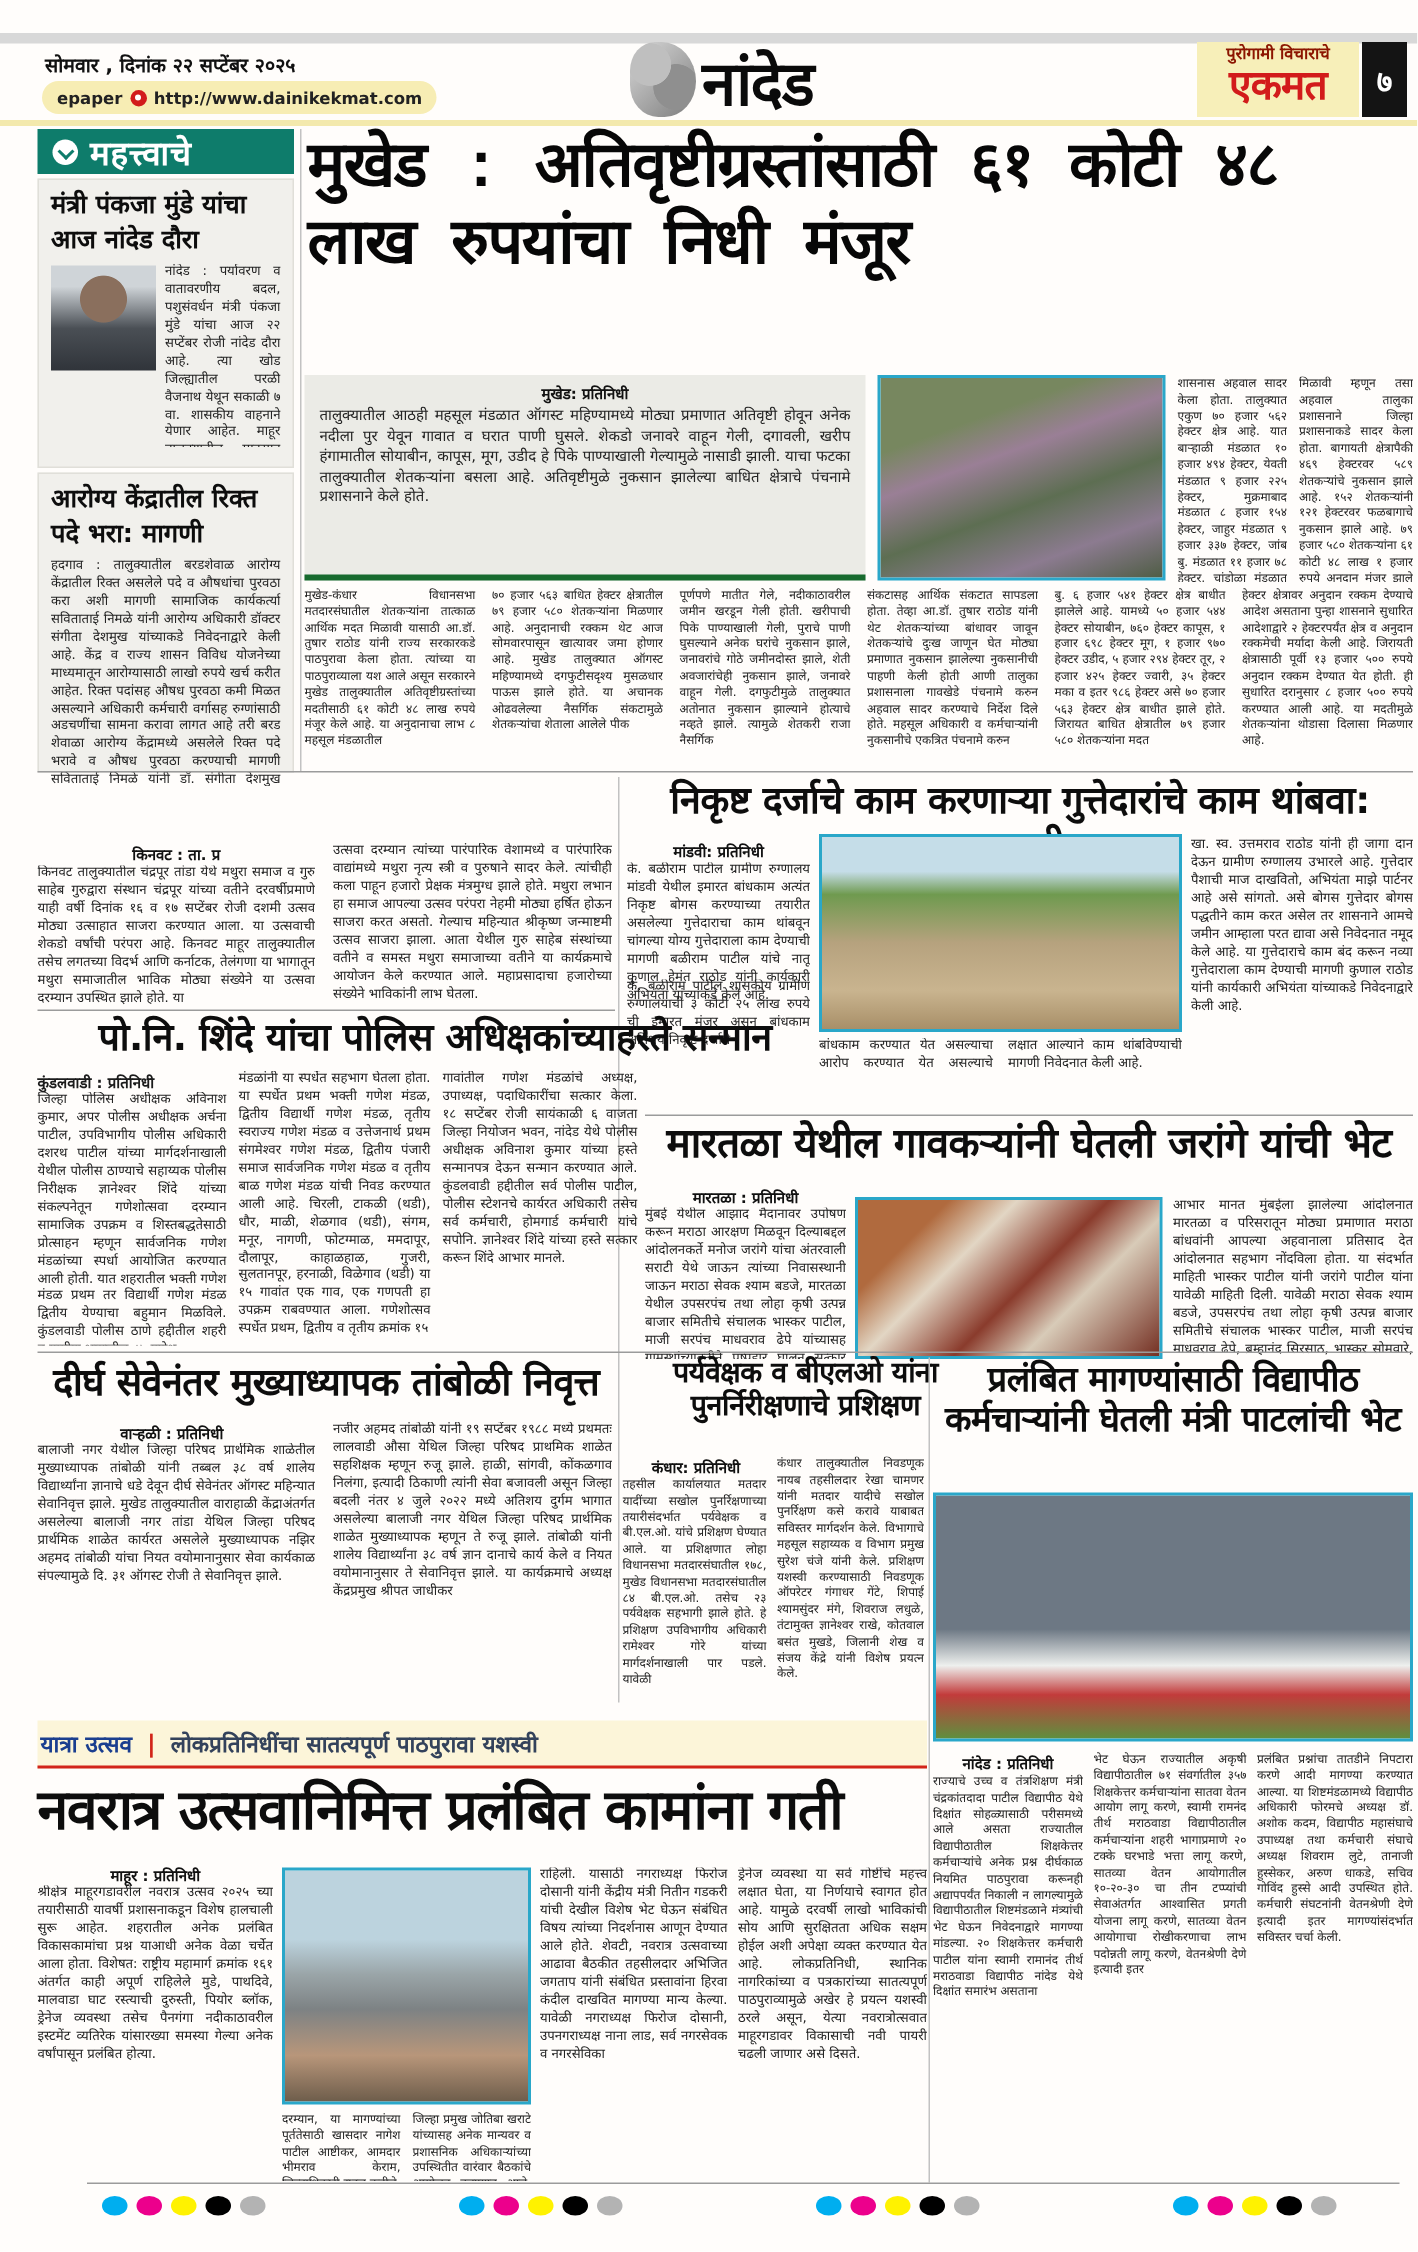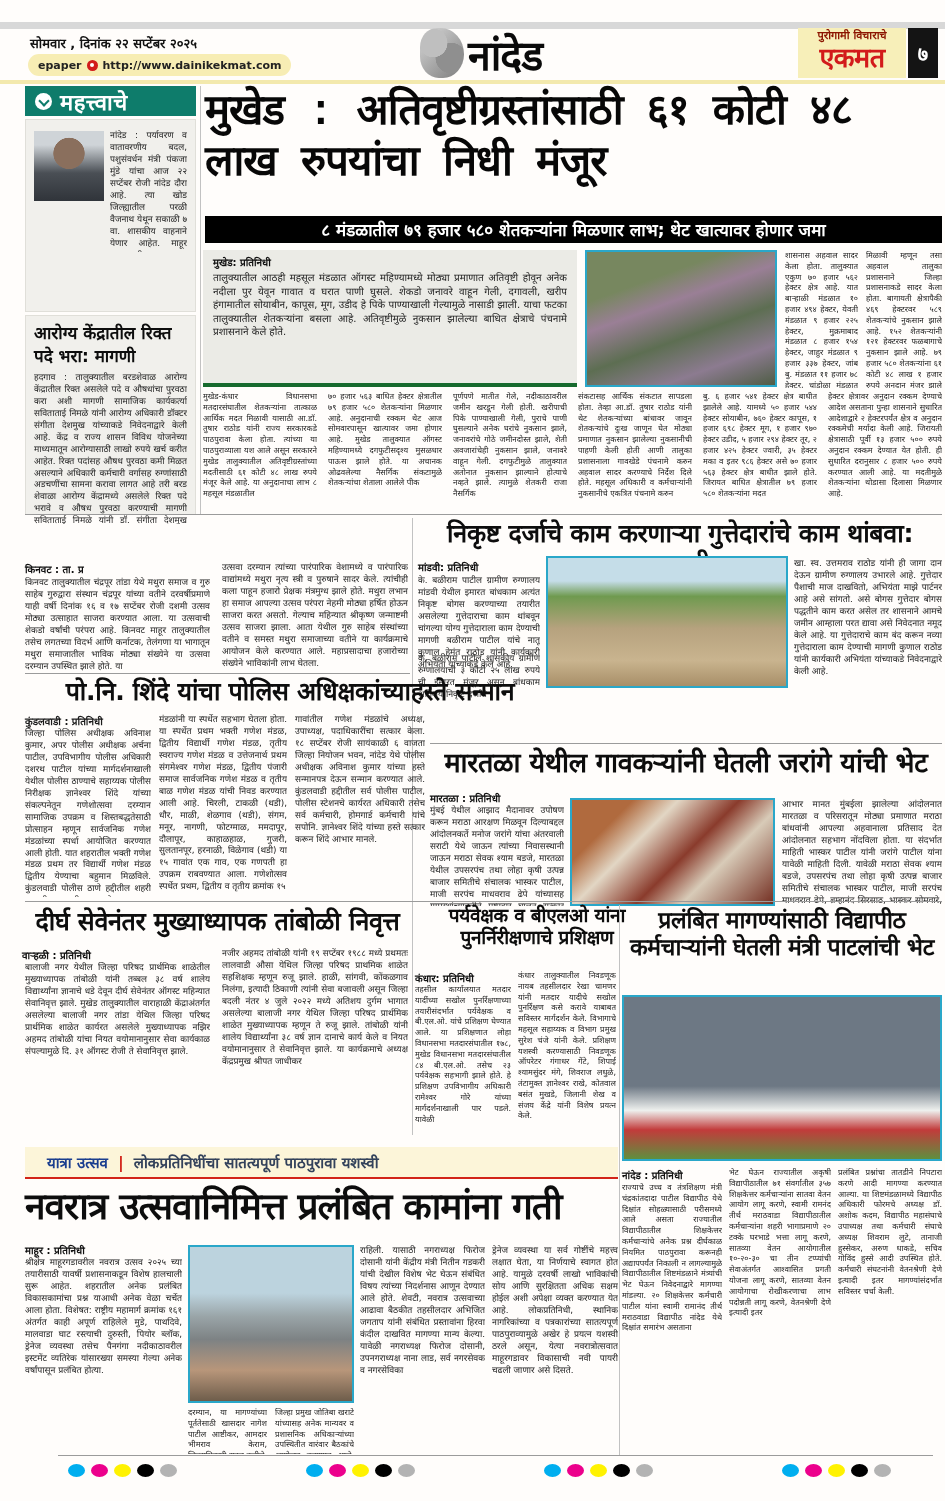--- a/index.html
+++ b/index.html
@@ -1,21 +1,21 @@
 <!DOCTYPE html>
 <html><head>
 <meta charset="utf-8">
 <style>
   html,body{margin:0;padding:0;background:#ffffff;}
   .page{position:relative;width:945px;height:1501px;background:#fffdfb;overflow:hidden;
         font-family:"DejaVu Sans",sans-serif;color:#1b1b1b;}
   .abs{position:absolute;}
   .bd{font-size:8.8px;line-height:1.36;text-align:justify;color:#232323;overflow:hidden;}
   .bd-sm{font-size:8px;line-height:1.35;text-align:justify;color:#232323;overflow:hidden;}
-  .by{font-weight:bold;font-size:10px;color:#111;}
+  .by{font-weight:bold;font-size:10px;text-align:center;color:#111;}
   .hl{font-weight:bold;color:#0d0d0d;text-align:center;line-height:1.18;letter-spacing:-0.3px;}
   .rule-h{background:#9b9b9b;height:1px;}
   .rule-v{background:#c2c2c2;width:1px;}
   .photo{border:2px solid #2aa7c9;box-sizing:border-box;}
   
   .topbar{background:#d8d8d8;}
   .datetxt{font-size:13px;font-weight:bold;color:#111;}
   .epaper-pill{background:#f7edb4;border-radius:11px;display:flex;align-items:center;gap:5px;
                padding:0 10px;height:22px;font-size:11px;font-weight:bold;color:#222;}
   .epaper-dot{width:11px;height:11px;border-radius:50%;background:#d21b1b;display:inline-block;position:relative;}
@@ -40,21 +40,21 @@
   .sb-card{background:#f1f0ec;border:1px solid #e0dfd9;box-sizing:border-box;padding:6px 8px;}
   .sb-hl{font-size:17px;font-weight:bold;line-height:1.35;color:#0d0d0d;}
   .portrait{float:left;width:72px;height:72px;margin:2px 6px 2px 0;
       background:radial-gradient(circle at 50% 32%,#8a6f5d 0 26%,transparent 27%),
       linear-gradient(180deg,#cfd4d8 0 20%,#4a4f55 60%,#30343a);}
   
   .lead-hl{font-size:42px;font-weight:800;text-align:left;line-height:1.22;letter-spacing:-1px;color:#070707;font-family:Liberation Mono, monospace;}
   .subhead{background:#000;color:#fff;font-size:17px;font-weight:bold;text-align:center;
            display:flex;align-items:center;justify-content:center;}
   .introbox{background:#ebebe6;border-bottom:4px solid #176a2e;box-sizing:border-box;padding:5px 10px;}
-  .kicker-bar{background:#fcf5d9;border-bottom:2px solid #d22419;display:flex;align-items:center;gap:10px;padding:0 22px;box-sizing:border-box;}
+  .kicker-bar{background:#fcf5d9;border-bottom:2px solid #d22419;display:flex;align-items:center;gap:10px;padding:0 2px;box-sizing:border-box;}
   .kicker{color:#1a3e8f;font-weight:800;font-size:15px;}
   .kicker-sep{color:#d22419;font-weight:800;font-size:16px;}
   .strap{color:#33425b;font-weight:bold;font-size:15px;}
   
   .ph-flood{background:linear-gradient(160deg,#77875f 0 25%,#9a7f96 40%,#5d6e52 60%,#8c7b90 80%,#4f5d45);}
   .ph-dirt{background:linear-gradient(180deg,#c5dde8 0 18%,#6f9a4f 30%,#b6a27e 55%,#c9b48f 80%,#a88f68);}
   .ph-jarange{background:linear-gradient(135deg,#b06a3e 0 20%,#e2d6c4 35%,#8a3b2c 55%,#d8cbb8 70%,#742f22);}
   .ph-minister{background:linear-gradient(180deg,#6d7884 0 55%,#eef0ee 70%,#c23b3b 82%,#5f8f3e);}
   .ph-road{background:linear-gradient(180deg,#bcd3de 0 30%,#9aa5a8 45%,#7d8284 60%,#b8967a 80%,#6e5d4b);}
   .dotsrow span{display:inline-block;width:17px;height:13px;border-radius:50%;margin-right:6px;}
@@ -78,33 +78,33 @@
     <div class="brand-name">एकमत</div>
   </div>
   <div class="abs pagenobox" style="left:908px;top:28px;width:30px;height:50px;">७</div>
   <div class="abs yellowstrip" style="left:0;top:80px;width:945px;height:4px;"></div>
 
   <div class="abs sb-head" style="left:25px;top:86px;width:171px;height:30px;box-sizing:border-box;">
     <span class="sb-chev"></span>
     <span class="sb-head-label">महत्त्वाचे</span>
   </div>
   <div class="abs sb-card" style="left:25px;top:119px;width:171px;height:193px;">
+    <div class="sb-hl">मंत्री पंकजा मुंडे यांचा आज नांदेड दौरा</div>
     <div style="margin-top:4px;">
       <span class="portrait" style="display:block;float:left;width:70px;height:70px;margin:1px 6px 2px 0;"></span>
       <span class="bd" style="display:block;height:122px;">नांदेड : पर्यावरण व वातावरणीय बदल, पशुसंवर्धन मंत्री पंकजा मुंडे यांचा आज २२ सप्टेंबर रोजी नांदेड दौरा आहे. त्या खोड जिल्ह्यातील परळी वैजनाथ येथून सकाळी ७ वा. शासकीय वाहनाने येणार आहेत. माहूर तालुक्यातील माहूरगड येथे ११ वाजता येणार आहेत. श्री रेणुका मातेचे दर्शन घेऊन येथून १२.३० वाजता निघणार आहेत. श्री गुरुगोविंद सिंग जी विमानतळ येथे २.३० वाजता येणार आहेत. खासगी विमानाने त्या विमानतळावरून मुंबईकडे प्रयाण करणार आहेत.</span>
     </div>
   </div>
   <div class="abs sb-card" style="left:25px;top:315px;width:171px;height:200px;">
     <div class="sb-hl">आरोग्य केंद्रातील रिक्त पदे भरा: मागणी</div>
     <div class="bd" style="margin-top:4px;height:152px;">हदगाव : तालुक्यातील बरडशेवाळ आरोग्य केंद्रातील रिक्त असलेले पदे व औषधांचा पुरवठा करा अशी मागणी सामाजिक कार्यकर्त्या सविताताई निमळे यांनी आरोग्य अधिकारी डॉक्टर संगीता देशमुख यांच्याकडे निवेदनाद्वारे केली आहे. केंद्र व राज्य शासन विविध योजनेच्या माध्यमातून आरोग्यासाठी लाखो रुपये खर्च करीत आहेत. रिक्त पदांसह औषध पुरवठा कमी मिळत असल्याने अधिकारी कर्मचारी वर्गासह रुग्णांसाठी अडचणींचा सामना करावा लागत आहे तरी बरड शेवाळा आरोग्य केंद्रामध्ये असलेले रिक्त पदे भरावे व औषध पुरवठा करण्याची मागणी सविताताई निमळे यांनी डॉ. संगीता देशमुख यांच्याकडे केली आहे.</div>
   </div>
   <div class="abs rule-v" style="left:200px;top:86px;height:428px;"></div>
 
   <div class="abs lead-hl" style="left:205px;top:88px;width:737px;height:124px;">मुखेड : अतिवृष्टीग्रस्तांसाठी ६१ कोटी ४८ लाख रुपयांचा निधी मंजूर</div>
-  <div class="abs subhead" style="left:205px;top:216px;width:737px;height:27px;">८ मंडळातील ७९ हजार ५८० शेतकऱ्यांना मिळणार लाभ; थेट खात्यावर होणार जमा</div>
 
   <div class="abs introbox" style="left:203px;top:250px;width:374px;height:137px;">
     <div class="by">मुखेड: प्रतिनिधी</div>
     <div class="bd" style="font-size:10px;height:108px;margin-top:2px;">तालुक्यातील आठही महसूल मंडळात ऑगस्ट महिण्यामध्ये मोठ्या प्रमाणात अतिवृष्टी होवून अनेक नदीला पुर येवून गावात व घरात पाणी घुसले. शेकडो जनावरे वाहून गेली, दगावली, खरीप हंगामातील सोयाबीन, कापूस, मूग, उडीद हे पिके पाण्याखाली गेल्यामुळे नासाडी झाली. याचा फटका तालुक्यातील शेतकऱ्यांना बसला आहे. अतिवृष्टीमुळे नुकसान झालेल्या बाधित क्षेत्राचे पंचनामे प्रशासनाने केले होते.</div>
   </div>
   <div class="abs photo ph-flood" style="left:585px;top:250px;width:192px;height:137px;"></div>
   <div class="abs bd-sm" style="left:785px;top:251px;width:73px;height:137px;">शासनास अहवाल सादर केला होता. तालुक्यात एकुण ७० हजार ५६२ हेक्टर क्षेत्र आहे. यात बाऱ्हाळी मंडळात १० हजार ४९४ हेक्टर, येवती मंडळात ९ हजार २२५ हेक्टर, मुक्रमाबाद मंडळात ८ हजार १५४ हेक्टर, जाहुर मंडळात ९ हजार ३३७ हेक्टर, जांब बु. मंडळात ११ हजार ७८ हेक्टर, चांडोळा मंडळात ६ हजार १६८ हेक्टर, मुखेड मंडळात ९ हजार ७६७ हेक्टर, अंबुलगा</div>
   <div class="abs bd-sm" style="left:866px;top:251px;width:76px;height:137px;">मिळावी म्हणून तसा अहवाल तालुका प्रशासनाने जिल्हा प्रशासनाकडे सादर केला होता. बागायती क्षेत्रापैकी ४६९ हेक्टरवर ५८९ शेतकऱ्यांचे नुकसान झाले आहे. १५२ शेतकऱ्यांनी १२१ हेक्टरवर फळबागाचे नुकसान झाले आहे. ७९ हजार ५८० शेतकऱ्यांना ६१ कोटी ४८ लाख १ हजार रुपये अनुदान मंजूर झाले आहे. ही रक्कम थेट शेतकऱ्यांच्या खात्यात आजपासून जमा होणार आहे. पूर्वी ३</div>
 
   <div class="abs bd-sm" style="left:203px;top:392px;width:114px;height:119px;">मुखेड-कंधार विधानसभा मतदारसंघातील शेतकऱ्यांना तात्काळ आर्थिक मदत मिळावी यासाठी आ.डॉ. तुषार राठोड यांनी राज्य सरकारकडे पाठपुरावा केला होता. त्यांच्या या पाठपुराव्याला यश आले असून सरकारने मुखेड तालुक्यातील अतिवृष्टीग्रस्तांच्या मदतीसाठी ६१ कोटी ४८ लाख रुपये मंजूर केले आहे. या अनुदानाचा लाभ ८ महसूल मंडळातील</div>
@@ -119,20 +119,21 @@
   <div class="abs by" style="left:25px;top:562px;width:185px;">किनवट : ता. प्र</div>
   <div class="abs bd" style="left:25px;top:577px;width:185px;height:95px;">किनवट तालुक्यातील चंद्रपूर तांडा येथे मथुरा समाज व गुरु साहेब गुरुद्वारा संस्थान चंद्रपूर यांच्या वतीने दरवर्षीप्रमाणे याही वर्षी दिनांक १६ व १७ सप्टेंबर रोजी दशमी उत्सव मोठ्या उत्साहात साजरा करण्यात आला. या उत्सवाची शेकडो वर्षांची परंपरा आहे. किनवट माहूर तालुक्यातील तसेच लगतच्या विदर्भ आणि कर्नाटक, तेलंगणा या भागातून मथुरा समाजातील भाविक मोठ्या संख्येने या उत्सवा दरम्यान उपस्थित झाले होते. या</div>
   <div class="abs bd" style="left:222px;top:562px;width:186px;height:110px;">उत्सवा दरम्यान त्यांच्या पारंपारिक वेशामध्ये व पारंपारिक वाद्यांमध्ये मथुरा नृत्य स्त्री व पुरुषाने सादर केले. त्यांचीही कला पाहून हजारो प्रेक्षक मंत्रमुग्ध झाले होते. मथुरा लभान हा समाज आपल्या उत्सव परंपरा नेहमी मोठ्या हर्षित होऊन साजरा करत असतो. गेल्याच महिन्यात श्रीकृष्ण जन्माष्टमी उत्सव साजरा झाला. आता येथील गुरु साहेब संस्थांच्या वतीने व समस्त मथुरा समाजाच्या वतीने या कार्यक्रमाचे आयोजन केले करण्यात आले. महाप्रसादाचा हजारोच्या संख्येने भाविकांनी लाभ घेतला.</div>
   <div class="abs rule-v" style="left:412px;top:518px;height:617px;"></div>
 
   <div class="abs hl" style="left:418px;top:519px;width:524px;font-size:25px;">निकृष्ट दर्जाचे काम करणाऱ्या गुत्तेदारांचे काम थांबवा: मागणी</div>
   <div class="abs by" style="left:418px;top:560px;width:122px;">मांडवी: प्रतिनिधी</div>
   <div class="abs bd" style="left:418px;top:575px;width:122px;height:113px;">के. बळीराम पाटील ग्रामीण रुग्णालय मांडवी येथील इमारत बांधकाम अत्यंत निकृष्ट बोगस करण्याच्या तयारीत असलेल्या गुत्तेदाराचा काम थांबवून चांगल्या योग्य गुत्तेदाराला काम देण्याची मागणी बळीराम पाटील यांचे नातू कुणाल हेमंत राठोड यांनी कार्यकारी अभियंता यांच्याकडे केले आहे.</div>
   <div class="abs photo ph-dirt" style="left:546px;top:556px;width:242px;height:132px;"></div>
   <div class="abs bd" style="left:418px;top:653px;width:122px;height:50px;">के. बळीराम पाटील शासकीय ग्रामीण रुग्णालयाची ३ कोटी २५ लाख रुपये ची इमारत मंजूर असून बांधकाम अतिशय निकृष्ट दर्जाचे</div>
+  <div class="abs bd" style="left:546px;top:692px;width:242px;height:50px;column-count:2;column-gap:10px;">बांधकाम करण्यात येत असल्याचा आरोप करण्यात येत असल्याचे लक्षात आल्याने काम थांबविण्याची मागणी निवेदनात केली आहे.</div>
   <div class="abs bd" style="left:794px;top:558px;width:148px;height:184px;">खा. स्व. उत्तमराव राठोड यांनी ही जागा दान देऊन ग्रामीण रुग्णालय उभारले आहे. गुत्तेदार पैशाची माज दाखवितो, अभियंता माझे पार्टनर आहे असे सांगतो. असे बोगस गुत्तेदार बोगस पद्धतीने काम करत असेल तर शासनाने आमचे जमीन आम्हाला परत द्यावा असे निवेदनात नमूद केले आहे. या गुत्तेदाराचे काम बंद करून नव्या गुत्तेदाराला काम देण्याची मागणी कुणाल राठोड यांनी कार्यकारी अभियंता यांच्याकडे निवेदनाद्वारे केली आहे.</div>
 
   <div class="abs rule-h" style="left:25px;top:673px;width:385px;"></div>
   <div class="abs hl" style="left:25px;top:677px;width:530px;font-size:25px;">पो.नि. शिंदे यांचा पोलिस अधिक्षकांच्याहस्ते सन्मान</div>
   <div class="abs" style="left:25px;top:714px;width:160px;font-weight:bold;font-size:10px;">कुंडलवाडी : प्रतिनिधी</div>
   <div class="abs bd" style="left:25px;top:728px;width:126px;height:169px;">जिल्हा पोलिस अधीक्षक अविनाश कुमार, अपर पोलीस अधीक्षक अर्चना पाटील, उपविभागीय पोलीस अधिकारी दशरथ पाटील यांच्या मार्गदर्शनाखाली येथील पोलीस ठाण्याचे सहाय्यक पोलीस निरीक्षक ज्ञानेश्वर शिंदे यांच्या संकल्पनेतून गणेशोत्सवा दरम्यान सामाजिक उपक्रम व शिस्तबद्धतेसाठी प्रोत्साहन म्हणून सार्वजनिक गणेश मंडळांच्या स्पर्धा आयोजित करण्यात आली होती. यात शहरातील भक्ती गणेश मंडळ प्रथम तर विद्यार्थी गणेश मंडळ द्वितीय येण्याचा बहुमान मिळविले. कुंडलवाडी पोलीस ठाणे हद्दीतील शहरी व ग्रामीण भागातील ८७ गणेश</div>
   <div class="abs bd" style="left:159px;top:714px;width:128px;height:183px;">मंडळांनी या स्पर्धेत सहभाग घेतला होता. या स्पर्धेत प्रथम भक्ती गणेश मंडळ, द्वितीय विद्यार्थी गणेश मंडळ, तृतीय स्वराज्य गणेश मंडळ व उत्तेजनार्थ प्रथम संगमेश्वर गणेश मंडळ, द्वितीय पंजारी समाज सार्वजनिक गणेश मंडळ व तृतीय बाळ गणेश मंडळ यांची निवड करण्यात आली आहे. चिरली, टाकळी (थडी), धौर, माळी, शेळगाव (थडी), संगम, मनूर, नागणी, फोटग्माळ, ममदापूर, दौलापूर, काहाळहाळ, गुजरी, सुलतानपूर, हरनाळी, विळेगाव (थडी) या १५ गावांत एक गाव, एक गणपती हा उपक्रम राबवण्यात आला. गणेशोत्सव स्पर्धेत प्रथम, द्वितीय व तृतीय क्रमांक १५</div>
   <div class="abs bd" style="left:295px;top:714px;width:130px;height:183px;">गावांतील गणेश मंडळांचे अध्यक्ष, उपाध्यक्ष, पदाधिकारींचा सत्कार केला. १८ सप्टेंबर रोजी सायंकाळी ६ वाजता जिल्हा नियोजन भवन, नांदेड येथे पोलीस अधीक्षक अविनाश कुमार यांच्या हस्ते सन्मानपत्र देऊन सन्मान करण्यात आले. कुंडलवाडी हद्दीतील सर्व पोलीस पाटील, पोलीस स्टेशनचे कार्यरत अधिकारी तसेच सर्व कर्मचारी, होमगार्ड कर्मचारी यांचे सपोनि. ज्ञानेश्वर शिंदे यांच्या हस्ते सत्कार करून शिंदे आभार मानले.</div>
 
   <div class="abs rule-h" style="left:430px;top:743px;width:512px;"></div>

